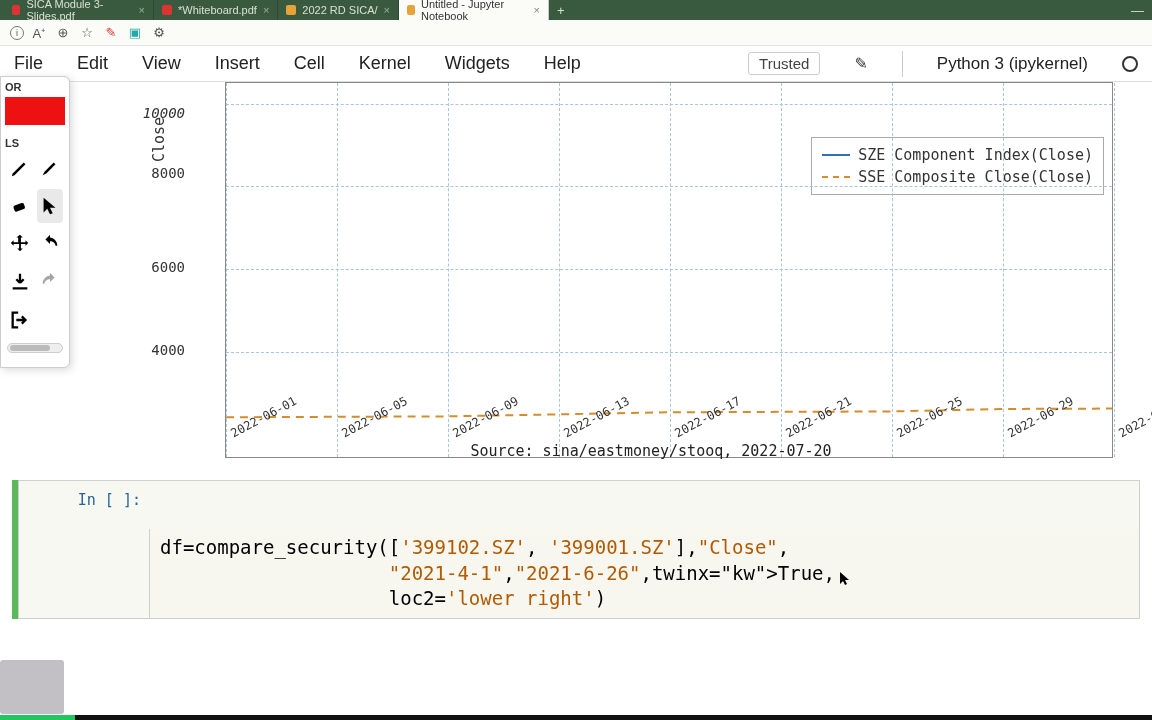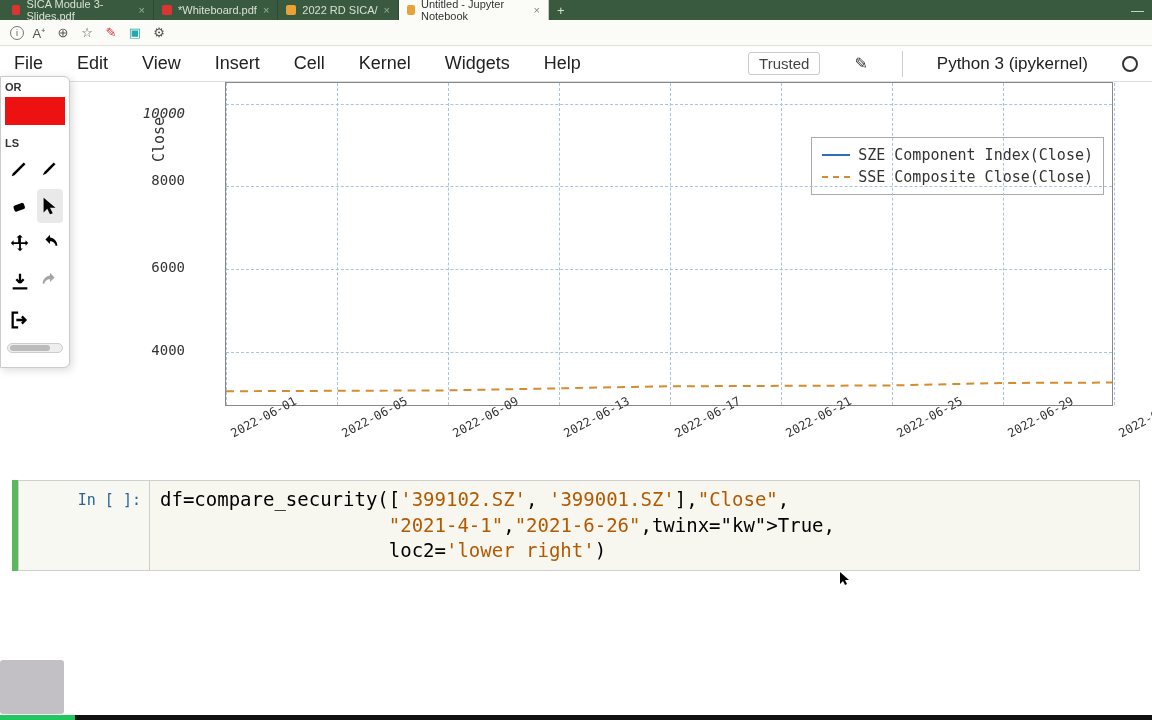--- a/index.html
+++ b/index.html
@@ -21,36 +21,36 @@
   .menubar{height:36px;border-bottom:1px solid #ddd;display:flex;align-items:center;padding:0 14px;gap:34px;font-size:18px;color:#222;}
   .menubar .spacer{flex:1;}
   .menubar .trusted{border:1px solid #ccc;border-radius:3px;padding:2px 10px;font-size:15px;color:#444;}
   .menubar .edit-icon{font-size:16px;color:#333;}
   .menubar .sep{width:1px;height:26px;background:#ccc;}
   .menubar .kernel{font-size:17px;color:#222;}
   .menubar .kcirc{width:16px;height:16px;border:2px solid #333;border-radius:50%;}
   
   .notebook{position:absolute;top:82px;left:0;right:0;bottom:30px;overflow:hidden;background:#fff;}
   .chart-wrap{position:relative;margin-left:150px;height:380px;}
-  .plot{position:absolute;left:75px;top:0;width:888px;height:324px;border:1px solid #888;background:#fff;text-align:center;}
+  .plot{position:absolute;left:75px;top:0;width:888px;height:376px;border:1px solid #888;background:#fff;text-align:center;}
   .plot .grid-v{position:absolute;top:0;bottom:0;border-left:1px dashed #a8c4de;}
   .plot .grid-h{position:absolute;left:0;right:0;border-top:1px dashed #a8c4de;}
   .ylabel{position:absolute;left:0px;top:80px;transform:rotate(-90deg);transform-origin:left top;font-family:monospace;font-size:15px;color:#333;}
   .ytick{position:absolute;right:820px;font-family:monospace;font-size:14px;color:#333;width:100px;text-align:right;left:-65px;}
   .xtick{position:absolute;font-family:monospace;font-size:12px;color:#333;transform:rotate(-28deg);transform-origin:right top;white-space:nowrap;}
   .source{position:absolute;left:0;right:0;text-align:center;top:360px;font-family:monospace;font-size:15px;color:#222;}
   .legend{position:absolute;right:8px;top:54px;background:#fff;border:1px solid #aaa;padding:6px 10px;font-family:monospace;font-size:15px;color:#333;}
   .legend .row{display:flex;align-items:center;gap:8px;padding:2px 0;}
   .legend .swatch{width:28px;height:0;border-top:2px solid;}
   .legend .swatch.dash{border-top:2px dashed;}
   
   .cell{margin:18px 12px 0 12px;border-left:6px solid #5cb85c;background:#f8f8f2;padding:0;display:flex;}
   .cell-inner{border:1px solid #cfcfcf;flex:1;display:flex;}
   .prompt{width:130px;text-align:right;padding:10px 8px 0 0;font-family:monospace;font-size:15px;color:#2a6496;}
-  .code{flex:1;background:#f7f7f0;border-left:1px solid #cfcfcf;padding:6px 10px;font-family:monospace;font-size:19px;line-height:1.35;white-space:pre;color:#000;}
+  .code{flex:1;background:#f7f7f0;border-left:1px solid #cfcfcf;padding:6px 10px;font-family:monospace;font-size:19px;line-height:1.35;white-space:pre;color:#000;margin-top:48px;}
   .code .str{color:#b35900;}
   
   .anno{position:absolute;left:0;top:76px;width:70px;background:#fff;border:1px solid #ccc;border-radius:0 6px 6px 0;box-shadow:2px 2px 8px rgba(0,0,0,.15);padding-bottom:8px;}
   .anno .head{font-weight:bold;font-size:11px;color:#333;padding:4px 4px 2px 4px;}
   .anno .red{background:#e11;height:28px;margin:2px 4px 8px 4px;}
   .anno .tools{display:grid;grid-template-columns:1fr 1fr;gap:4px;padding:0 6px;}
   .anno .tool{height:34px;display:flex;align-items:center;justify-content:center;border-radius:4px;color:#000;}
   .anno .tool.sel{background:#e9e9e9;}
   .anno .scroll{height:10px;background:#eee;border:1px solid #ccc;border-radius:5px;margin:6px;position:relative;}
   .anno .scroll .thumb{position:absolute;left:2px;top:1px;height:6px;width:40px;background:#bbb;border-radius:3px;}
@@ -117,21 +117,21 @@
   <span class="kcirc"></span>
 </div>
 
 <div class="notebook">
 
   <div class="chart-wrap">
     <div class="ylabel">Close</div>
     <div id="yticks" style="position: absolute; left: 0px; top: 0px;">
         <div class="ytick" style="top: 259.667px;">4000</div>
         <div class="ytick" style="top: 177px;">6000</div>
-        <div class="ytick" style="top: 90px;">8000</div>
+        <div class="ytick" style="top: 83px;">8000</div>
         <div class="ytick" style="top: 23px; font-style: italic;">10000</div>
       </div>
     <div class="plot" id="plot">
       <div class="legend">
         <div class="row">
             <span class="swatch" style="border-color:#2f6fb3"></span>
             <span>SZE Component Index(Close)</span>
           </div>
         <div class="row">
             <span class="swatch dash" style="border-color:#d68b2c"></span>
@@ -159,20 +159,21 @@
         <div class="xtick" style="left: -5px; top: 0px;">2022-06-01</div>
         <div class="xtick" style="left: 106px; top: 0px;">2022-06-05</div>
         <div class="xtick" style="left: 217px; top: 0px;">2022-06-09</div>
         <div class="xtick" style="left: 328px; top: 0px;">2022-06-13</div>
         <div class="xtick" style="left: 439px; top: 0px;">2022-06-17</div>
         <div class="xtick" style="left: 550px; top: 0px;">2022-06-21</div>
         <div class="xtick" style="left: 661px; top: 0px;">2022-06-25</div>
         <div class="xtick" style="left: 772px; top: 0px;">2022-06-29</div>
         <div class="xtick" style="left: 883px; top: 0px;">2022-07-01</div>
       </div>
+    <div class="source">Source: sina/eastmoney/stooq, 2022-07-20</div>
   </div>
 
   <div class="cell">
    <div class="cell-inner">
     <div class="prompt">In [ ]:</div>
     <div class="code" id="code">df=compare_security([<span class="str">'399102.SZ'</span>, <span class="str">'399001.SZ'</span>],<span class="str">"Close"</span>,
                     <span class="str">"2021-4-1"</span>,<span class="str">"2021-6-26"</span>,twinx=<span class="&lt;span">"kw"</span>&gt;True,
                     loc2=<span class="str">'lower right'</span>)</div>
    </div>
   </div>

